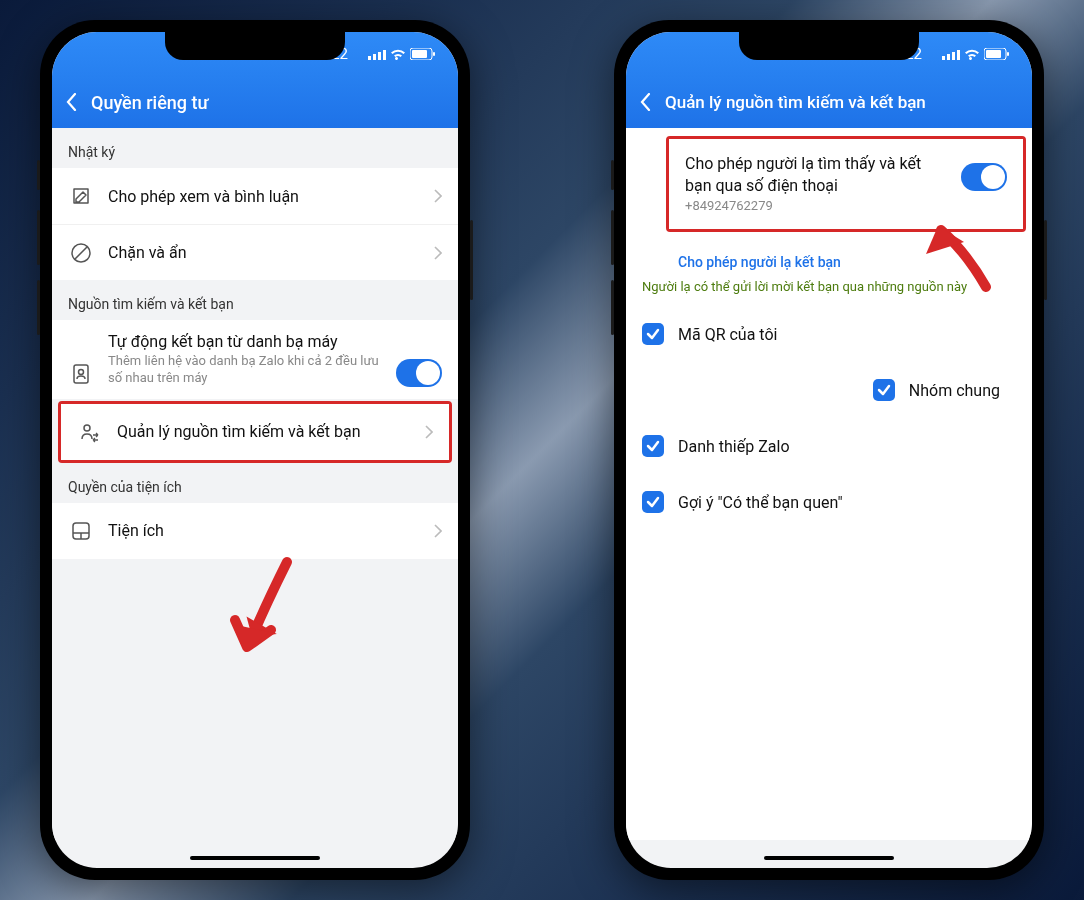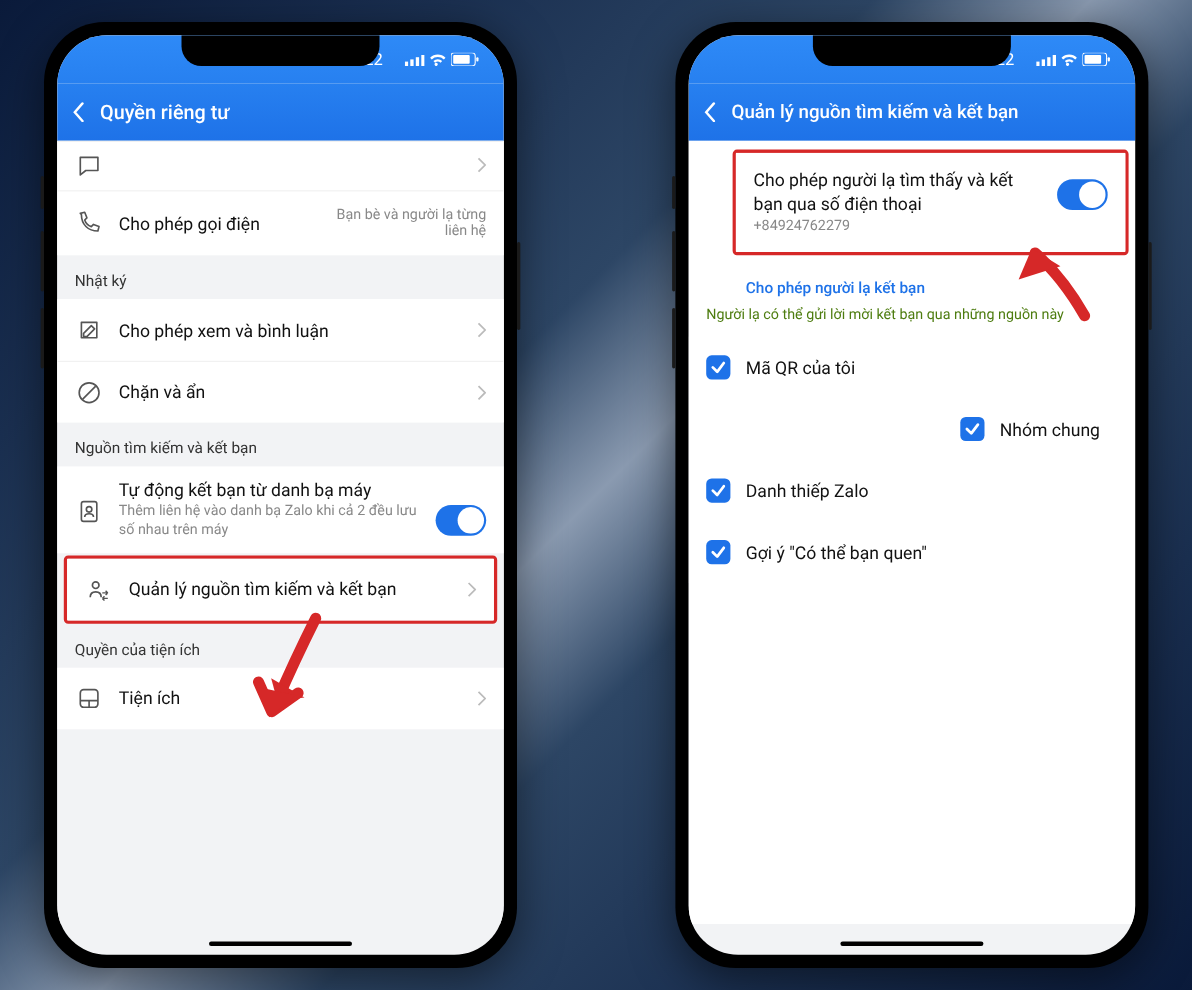--- a/index.html
+++ b/index.html
@@ -197,44 +197,20 @@
           </svg>
       </span>
     </div>
     <div class="nav-bar">
       <svg width="11" height="18" viewBox="0 0 11 18">
           <path d="M9 1 L2 9 L9 17" stroke="#fff" stroke-width="2.2" fill="none" stroke-linecap="round"></path>
         </svg>
       <span class="nav-title">Quyền riêng tư</span>
     </div>
     <div class="content">
-      <div style="background:#fff;">
-        <div class="row" style="border-top:1px solid #f0f0f0; padding-top:8px; padding-bottom:10px; min-height:40px;">
-          <span class="row-icon">
-            <svg width="24" height="24" viewBox="0 0 24 24">
-                <path d="M4 5h16v12H9l-5 4V5z" fill="none" stroke="#555" stroke-width="1.5" stroke-linejoin="round"></path>
-              </svg>
-          </span>
-          <div class="row-body"></div>
-          <svg class="chevron" width="8" height="14" viewBox="0 0 8 14">
-              <path d="M1 1 L7 7 L1 13" stroke="#bbb" stroke-width="1.6" fill="none"></path>
-            </svg>
-        </div>
-        <div class="row">
-          <span class="row-icon">
-            <svg width="24" height="24" viewBox="0 0 24 24">
-                <path d="M5 4c0 9 6 15 15 15l1-4-5-2-2 2c-3-1-5-3-6-6l2-2-2-5-4 1z" fill="none" stroke="#555" stroke-width="1.5" stroke-linejoin="round"></path>
-              </svg>
-          </span>
-          <div class="row-body">
-              <div class="row-title">Cho phép gọi điện</div>
-            </div>
-          <div class="row-side">Bạn bè và người lạ từng liên hệ</div>
-        </div>
-      </div>
 
       <div class="section-header">Nhật ký</div>
       <div style="background:#fff;">
         <div class="row">
           <span class="row-icon">
             <svg width="24" height="24" viewBox="0 0 24 24">
                 <path d="M5 5h14v14H5z M14 8l3 3-7 7H7v-3z" fill="none" stroke="#555" stroke-width="1.5" stroke-linejoin="round"></path>
               </svg>
           </span>
           <div class="row-body">
@@ -255,21 +231,21 @@
               <div class="row-title">Chặn và ẩn</div>
             </div>
           <svg class="chevron" width="8" height="14" viewBox="0 0 8 14">
               <path d="M1 1 L7 7 L1 13" stroke="#bbb" stroke-width="1.6" fill="none"></path>
             </svg>
         </div>
       </div>
 
       <div class="section-header">Nguồn tìm kiếm và kết bạn</div>
       <div style="background:#fff;">
-        <div class="row" style="align-items:center; padding-top:12px; padding-bottom:12px;">
+        <div class="row" style="align-items:flex-end; padding-top:12px; padding-bottom:12px;">
           <span class="row-icon" style="margin-top:4px;">
             <svg width="24" height="24" viewBox="0 0 24 24">
                 <rect x="5" y="3" width="14" height="18" rx="2" fill="none" stroke="#555" stroke-width="1.5"></rect>
                 <circle cx="12" cy="10" r="2.5" fill="none" stroke="#555" stroke-width="1.5"></circle>
                 <path d="M8 17c0-2 2-3 4-3s4 1 4 3" fill="none" stroke="#555" stroke-width="1.5"></path>
               </svg>
           </span>
           <div class="row-body">
             <div class="row-title">Tự động kết bạn từ danh bạ máy</div>
             <div class="row-sub">Thêm liên hệ vào danh bạ Zalo khi cả 2 đều lưu số nhau trên máy</div>

